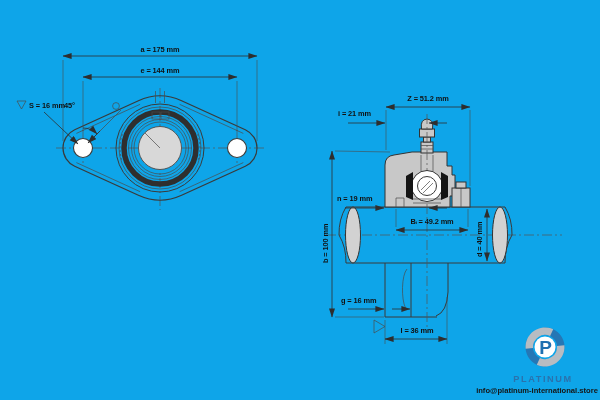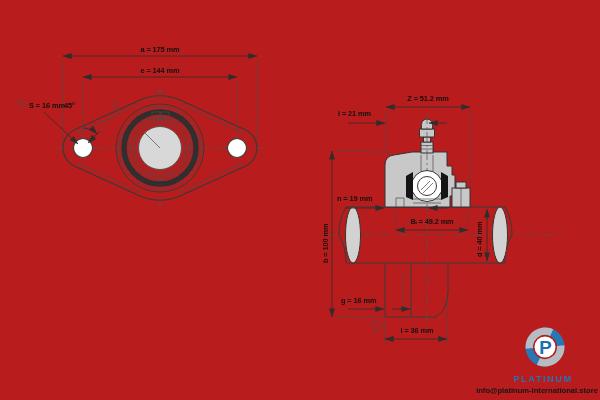--- a/index.html
+++ b/index.html
@@ -1,16 +1,16 @@
 <!DOCTYPE html>
 <html><head>
 <meta charset="utf-8">
 <style>
   html,body{margin:0;padding:0;background:#fff;}
-  .stage{position:relative;width:600px;height:400px;background:#b91c1c;overflow:hidden;
+  .stage{position:relative;width:600px;height:400px;background:#0ea5e9;overflow:hidden;
          font-family:"Liberation Sans", sans-serif;}
   svg{position:absolute;left:0;top:0;}
   .ln{stroke:#3a3a3a;stroke-width:1;fill:none;}
   .thin{stroke:#4a4a4a;stroke-width:.7;fill:none;}
   .cl{stroke:#555;stroke-width:.7;fill:none;stroke-dasharray:10 3 2 3;}
   .dim{stroke:#2e2e2e;stroke-width:.8;fill:none;}
   .ext{stroke:#4a4a4a;stroke-width:.6;fill:none;}
   .dtx{font-size:7.4px;font-weight:700;fill:#111;letter-spacing:-.1px;}
   .gray{fill:#c8c8c8;stroke:#333;stroke-width:1;}
   .lens{fill:#d2d2d2;stroke:#333;stroke-width:1;}

